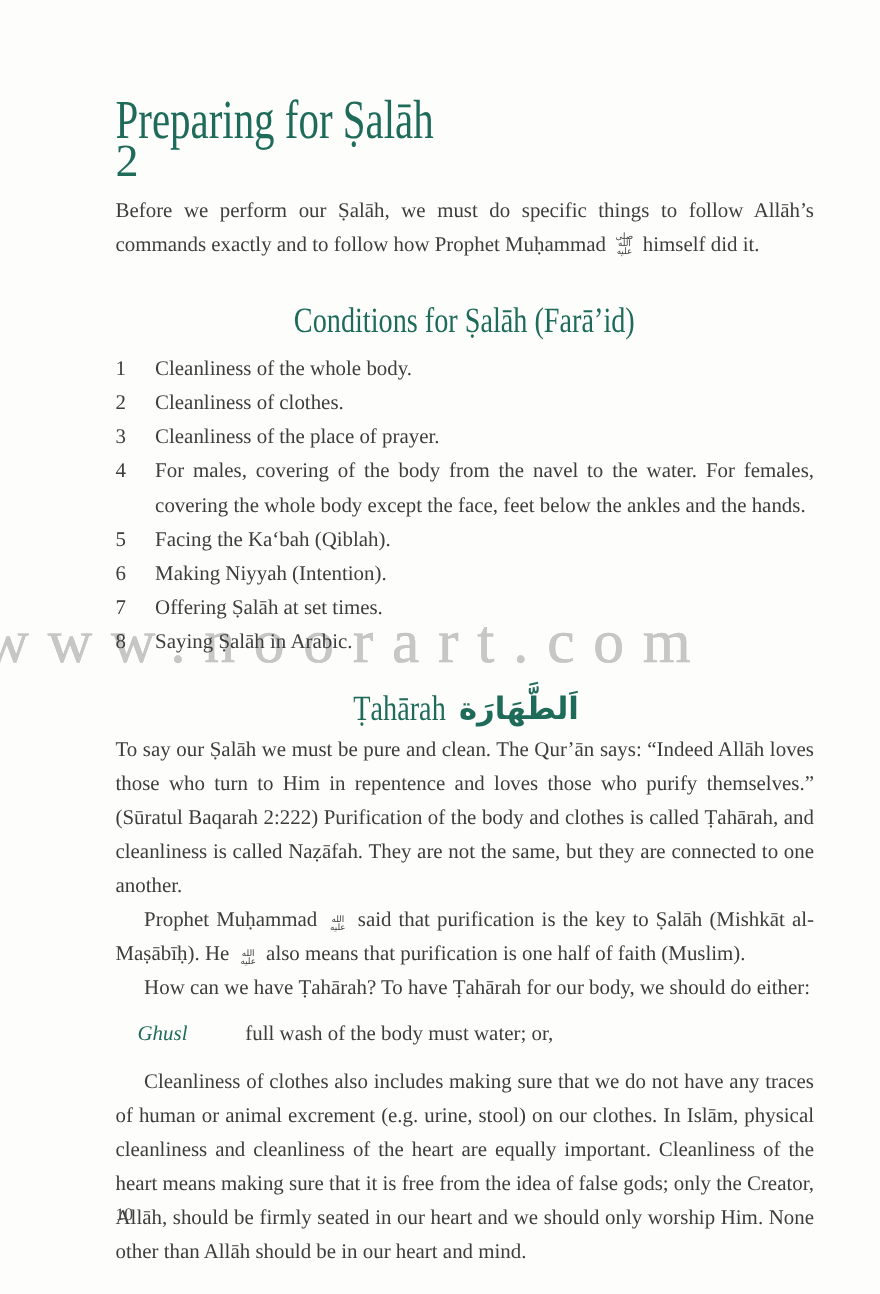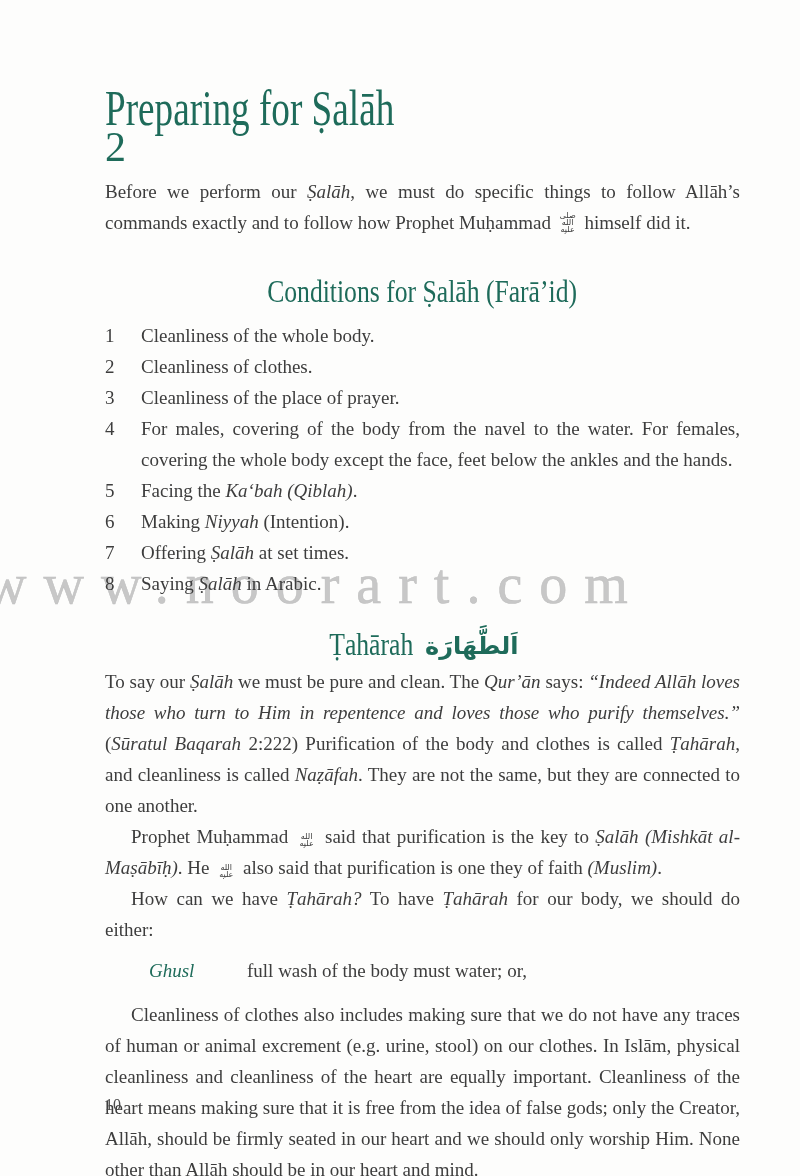--- a/index.html
+++ b/index.html
@@ -32,30 +32,30 @@
     font-weight:normal; color:var(--accent); font-size:27px; line-height:1.1;
     text-align:center; margin:42px 0 10px 0;
   }
   h2.section-heading .squeeze { display:inline-block; transform:scale(0.95,1.2); transform-origin:center bottom; }
   .cond-list { margin-top:2px; }
   .cond-item { display:flex; font-size:19px; line-height:31px; }
   .cond-num { flex:none; width:36px; }
   .cond-text { flex:1; text-align:justify; }
   h2.taharah-heading { margin:34px 0 4px 0; display:flex; justify-content:center; align-items:baseline; gap:10px; }
   .taharah-latin { transform:scale(0.95,1.2); transform-origin:center bottom; display:inline-block; }
-  .taharah-arabic { font-family:"DejaVu Sans",sans-serif; font-size:24px; line-height:1; color:var(--accent); font-weight:bold; transform:translateY(-2px); }
-  .it { font-style:italic; }
+  .taharah-arabic { font-family:"DejaVu Sans",sans-serif; font-size:28px; line-height:1; color:var(--accent); font-weight:bold; transform:translateY(-2px); }
+  .it { }
   .pbuh {
     display:inline-block; width:24px; height:22px; overflow:hidden;
     font-family:"DejaVu Sans",sans-serif; font-size:8px; line-height:7px;
     vertical-align:-5px; direction:rtl; text-align:center; color:#3a3a3a;
   }
   .def-block { margin:10px 0 13px 0; }
   .def-row { display:flex; margin-left:20px; font-size:19px; line-height:31px; }
-  .def-term { flex:none; width:98px; color:var(--accent); font-style:italic;margin-left:24px; }
+  .def-term { flex:none; width:98px; color:var(--accent); font-style:italic; }
   .def-text { flex:1; }
   .closing { margin-top:3px; }
   .page-number { position:absolute; z-index:1; left:105px; top:1096px; font-size:16px; color:#4a4a4a; }
 </style>
 </head>
 <body>
 
 <div class="watermark">www.noorart.com</div>
 
 <div class="content">
@@ -103,21 +103,21 @@
       <span class="cond-text"><span>Saying </span><span class="it">Ṣalāh</span><span> in Arabic.</span></span>
     </div>
   </div>
 
   <h2 class="section-heading taharah-heading">
     <span class="taharah-latin">Ṭahārah</span>
     <span class="taharah-arabic">اَلطَّهَارَة</span>
   </h2>
 
   <p class="para"><span>To say our </span><span class="it">Ṣalāh</span><span> we must be pure and clean. The </span><span class="it">Qur’ān</span><span> says: </span><span class="it">“Indeed Allāh loves those who turn to Him in repentence and loves those who purify themselves.”</span><span> (</span><span class="it">Sūratul Baqarah</span><span> 2:222) Purification of the body and clothes is called </span><span class="it">Ṭahārah</span><span>, and cleanliness is called </span><span class="it">Naẓāfah</span><span>. They are not the same, but they are connected to one another.</span></p>
-  <p class="para indent"><span>Prophet Muḥammad </span><span class="pbuh">صلى الله عليه وسلم</span><span> said that purification is the key to </span><span class="it">Ṣalāh (Mishkāt al-Maṣābīḥ)</span><span>. He </span><span class="pbuh">صلى الله عليه وسلم</span><span> also said that purification is one they of faith </span><span class="it">(Muslim)</span><span>.</span></p>
+  <p class="para indent"><span>Prophet Muḥammad </span><span class="pbuh">صلى الله عليه وسلم</span><span> said that purification is the key to </span><span class="it">Ṣalāh (Mishkāt al-Maṣābīḥ)</span><span>. He </span><span class="pbuh">صلى الله عليه وسلم</span><span> also means that purification is one half of faith </span><span class="it">(Muslim)</span><span>.</span></p>
   <p class="para indent"><span>How can we have </span><span class="it">Ṭahārah?</span><span> To have </span><span class="it">Ṭahārah</span><span> for our body, we should do either:</span></p>
 
   <div class="def-block">
     <div class="def-row">
       <span class="def-term">Ghusl</span>
       <span class="def-text">full wash of the body must water; or,</span>
     </div>
   </div>
 
   <p class="para indent closing"><span>Cleanliness of clothes also includes making sure that we do not have any traces of human or animal excrement (e.g. urine, stool) on our clothes. In Islām, physical cleanliness and cleanliness of the heart are equally important. Cleanliness of the heart means making sure that it is free from the idea of false gods; only the Creator, Allāh, should be firmly seated in our heart and we should only worship Him. None other than Allāh should be in our heart and mind.</span></p>

